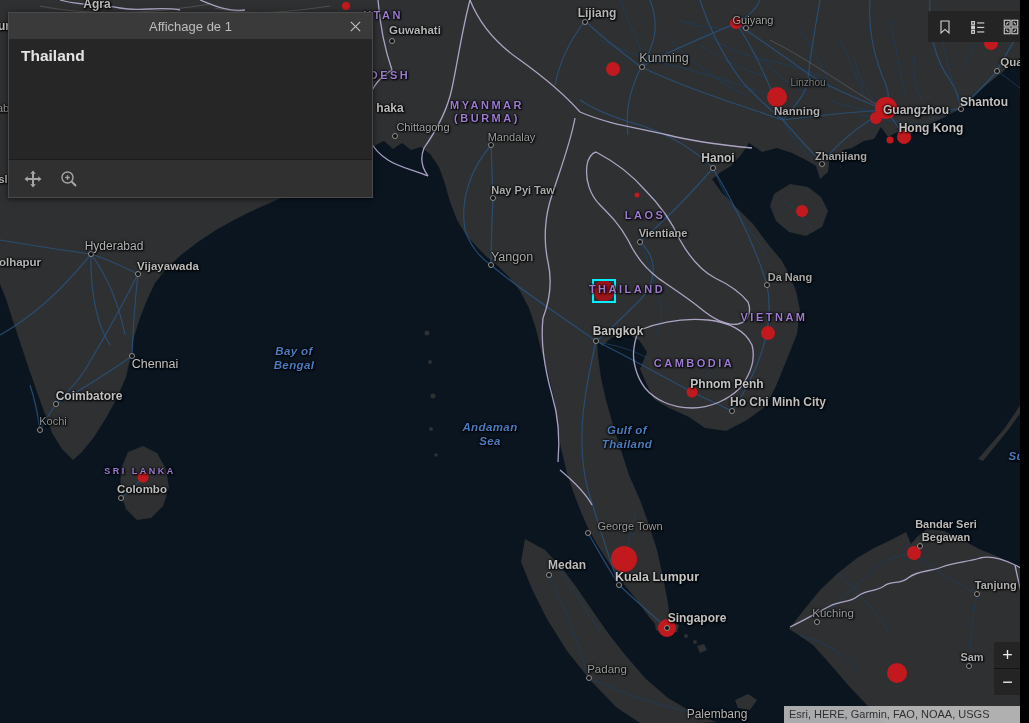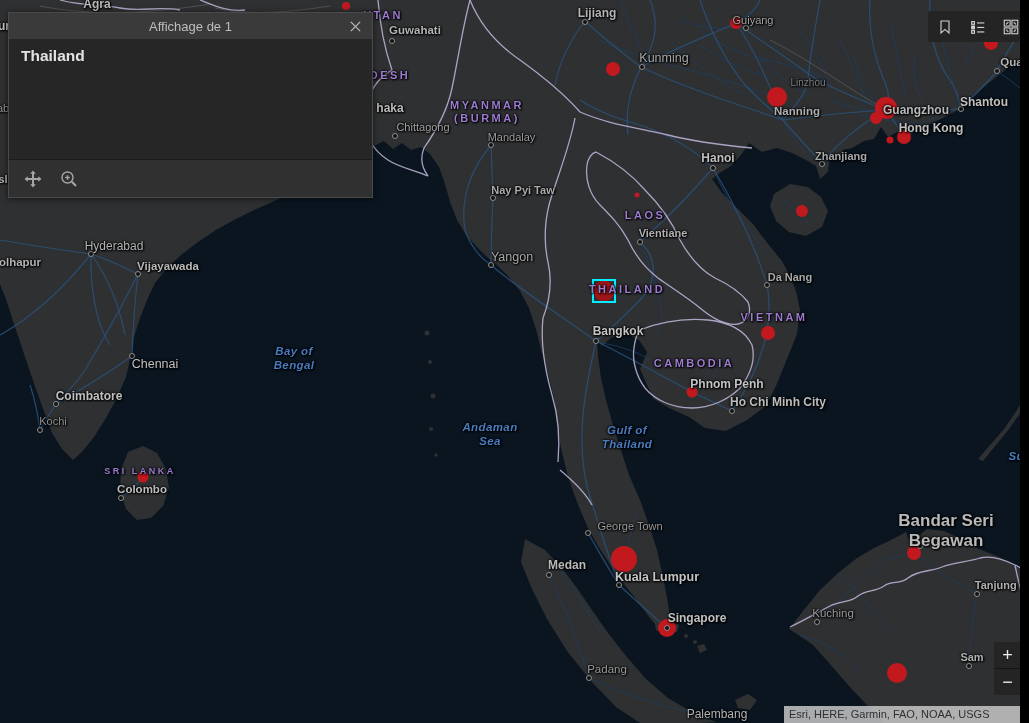--- a/index.html
+++ b/index.html
@@ -250,21 +250,21 @@
       <div class="lbl city" style="left: 89px; top: 396px; font-size: 12px; font-weight: 700; color: rgb(192, 192, 192);">Coimbatore</div>
       <div class="lbl city" style="left: 53px; top: 421px; font-size: 11px; font-weight: 400; color: rgb(143, 143, 143);">Kochi</div>
       <div class="lbl city" style="left: 142px; top: 490px; font-size: 11.5px; font-weight: 700; color: rgb(189, 189, 189);">Colombo</div>
       <div class="lbl city" style="left: 630px; top: 526px; font-size: 11px; font-weight: 400; color: rgb(154, 154, 154);">George Town</div>
       <div class="lbl city" style="left: 567px; top: 565px; font-size: 12px; font-weight: 700; color: rgb(185, 185, 185);">Medan</div>
       <div class="lbl city" style="left: 657px; top: 577px; font-size: 12.5px; font-weight: 700; color: rgb(196, 196, 196);">Kuala Lumpur</div>
       <div class="lbl city" style="left: 697px; top: 618px; font-size: 12px; font-weight: 700; color: rgb(192, 192, 192);">Singapore</div>
       <div class="lbl city" style="left: 607px; top: 670px; font-size: 11.5px; font-weight: 400; color: rgb(154, 154, 154);">Padang</div>
       <div class="lbl city" style="left: 717px; top: 714px; font-size: 12px; font-weight: 400; color: rgb(179, 179, 179);">Palembang</div>
       <div class="lbl city" style="left: 833px; top: 614px; font-size: 11.5px; font-weight: 400; color: rgb(154, 154, 154);">Kuching</div>
-      <div class="lbl city" style="left: 946px; top: 531px; font-size: 17px; font-weight: 700; color: rgb(185, 185, 185);">Bandar Seri
+      <div class="lbl city" style="left: 946px; top: 531px; font-size: 11px; font-weight: 700; color: rgb(185, 185, 185);">Bandar Seri
 Begawan</div>
       <div class="lbl city" style="left: 1004px; top: 585px; font-size: 11px; font-weight: 700; color: rgb(176, 176, 176);">Tanjung Se</div>
       <div class="lbl city" style="left: 972px; top: 657px; font-size: 11px; font-weight: 700; color: rgb(176, 176, 176);">Sam</div>
       <div class="lbl city" style="left: 20px; top: 263px; font-size: 11.5px; font-weight: 700; color: rgb(179, 179, 179);">olhapur</div>
       <div class="lbl city" style="left: 3px; top: 108px; font-size: 11px; font-weight: 400; color: rgb(154, 154, 154);">ab</div>
       <div class="lbl city" style="left: 3px; top: 180px; font-size: 11.5px; font-weight: 700; color: rgb(179, 179, 179);">sl</div>
       <div class="lbl country" style="left: 487px; top: 112px; font-size: 11px; color: rgb(157, 123, 208);">MYANMAR
 (BURMA)</div>
       <div class="lbl country" style="left: 645px; top: 215px; font-size: 11px; color: rgb(157, 123, 208);">LAOS</div>
       <div class="lbl country" style="left: 627px; top: 289px; font-size: 11px; color: rgb(157, 123, 208);">THAILAND</div>

